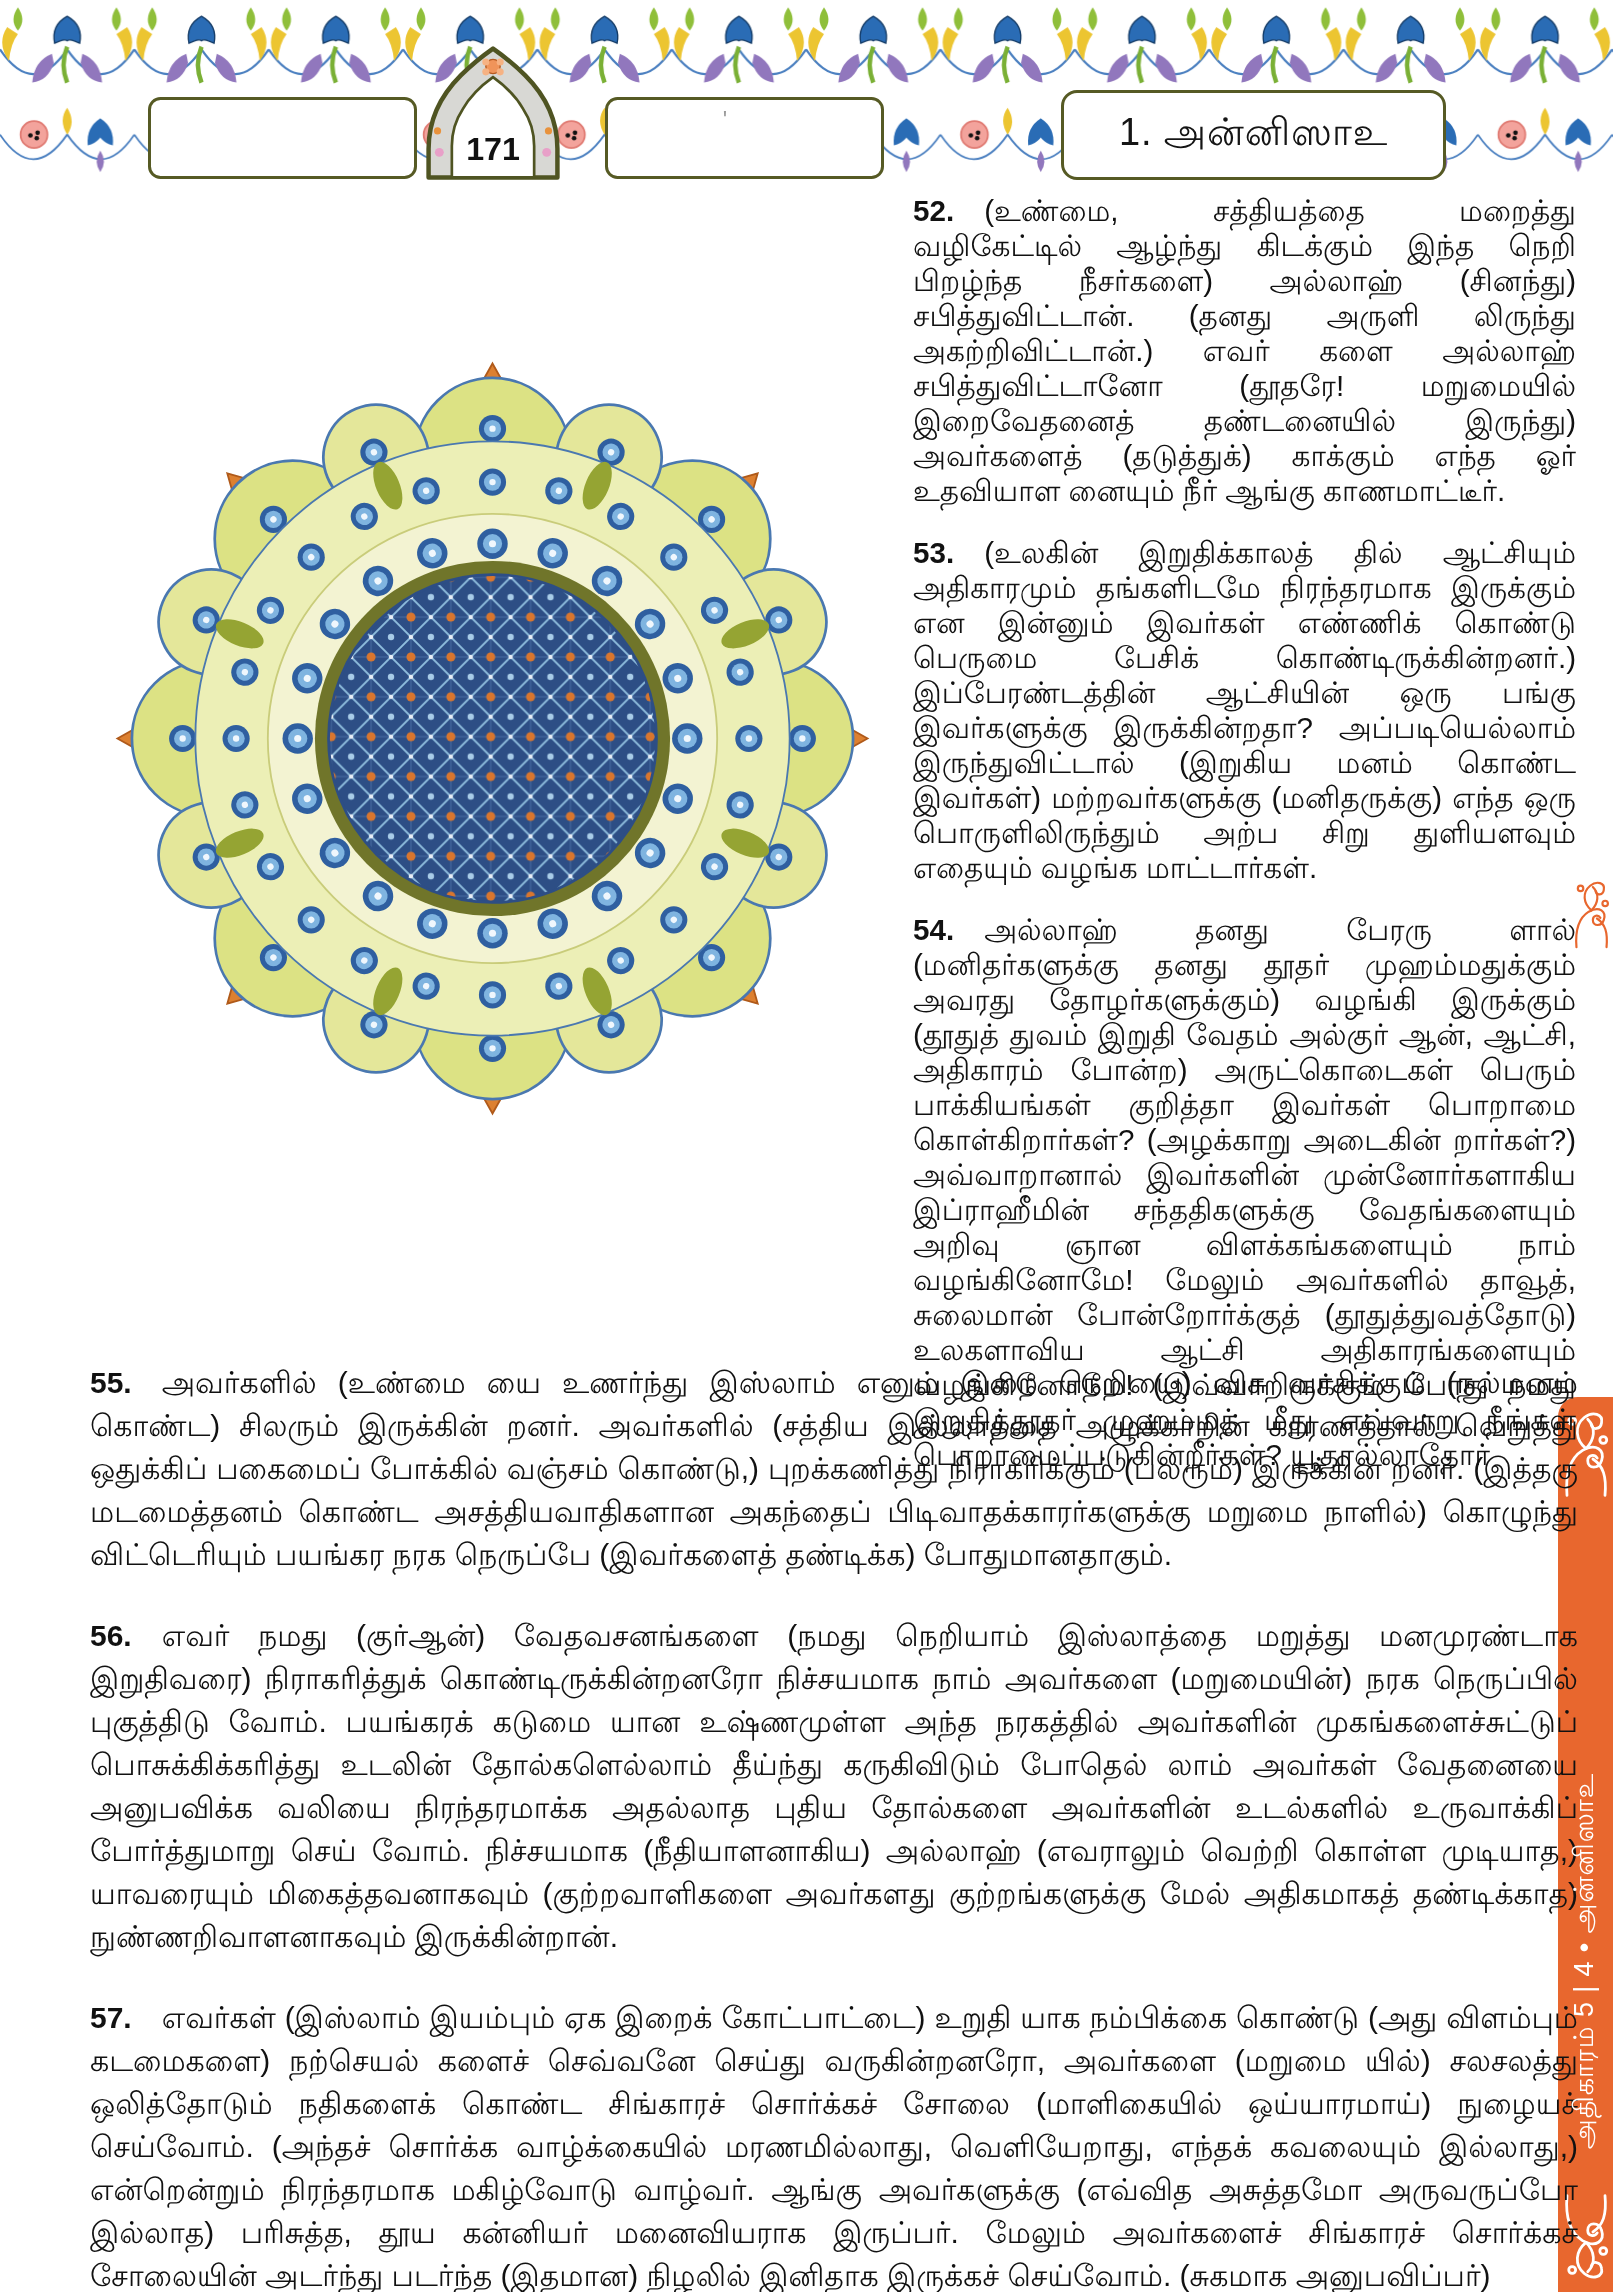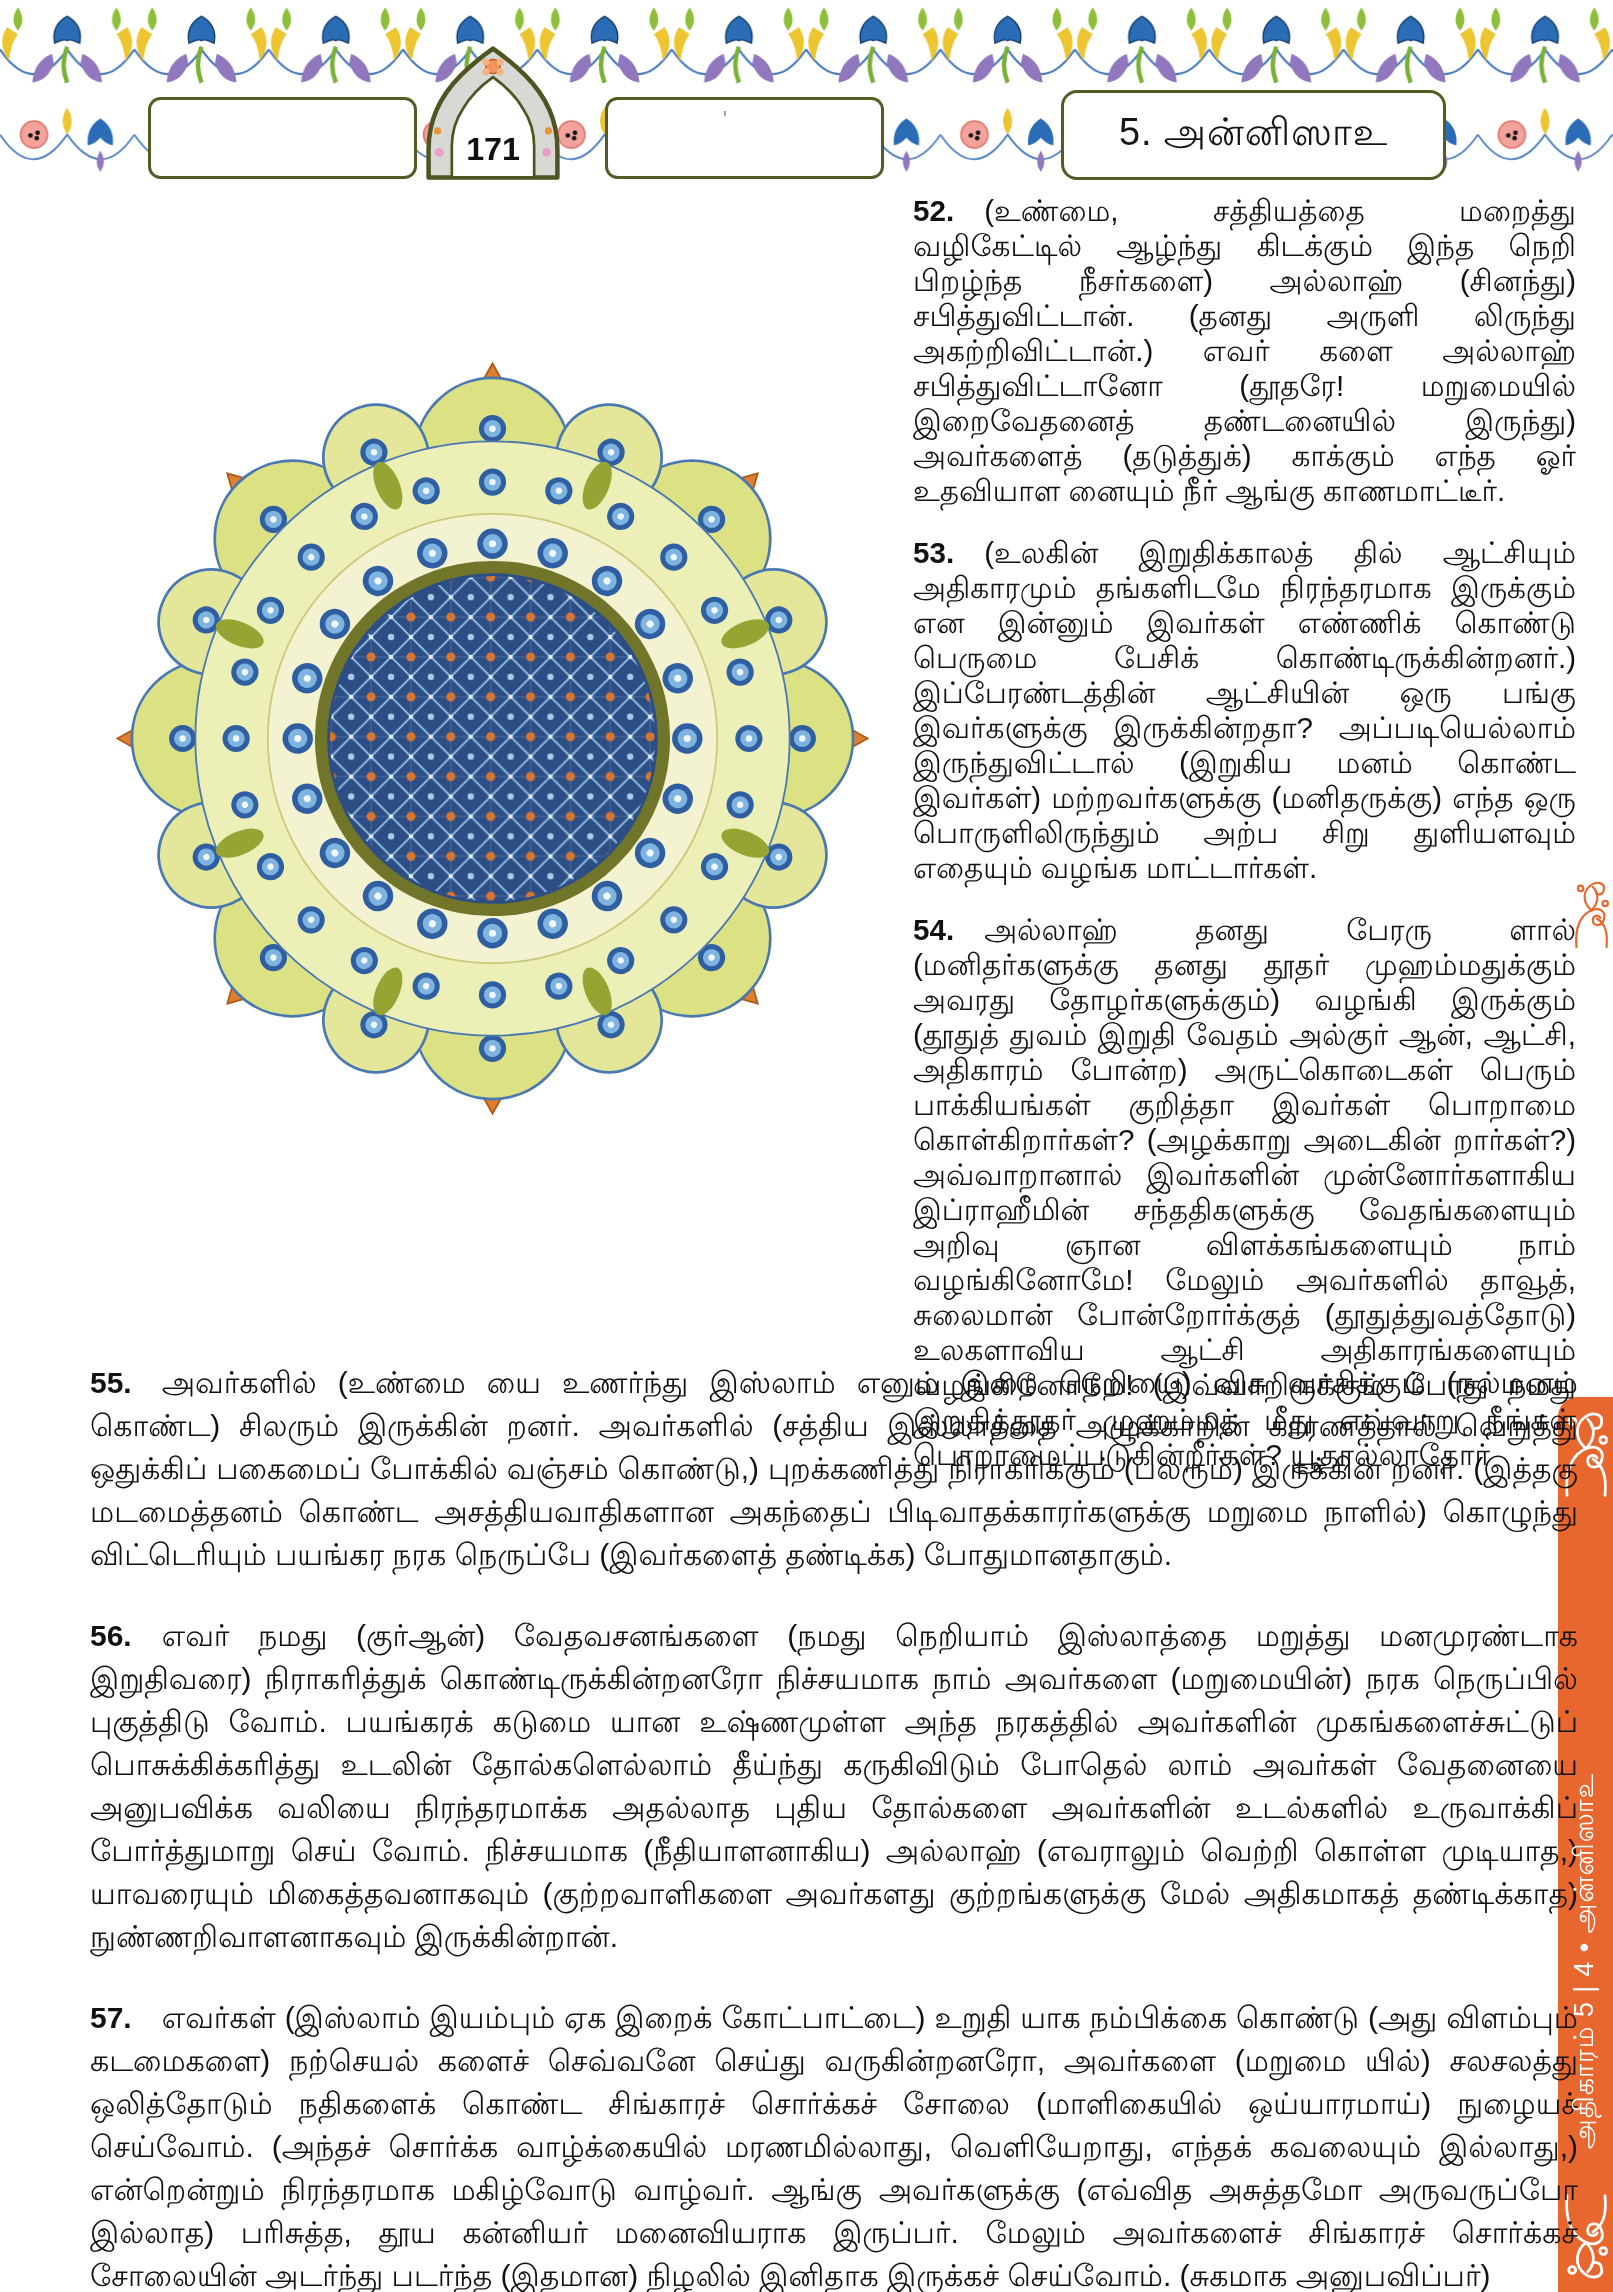--- a/index.html
+++ b/index.html
@@ -87,21 +87,21 @@
     </defs>
     <rect width="1802" height="205" fill="url(#floral)"></rect>
   </svg>
 </div>
 
 <div class="hbox left"></div>
 <div class="hbox mid">
   <span>'</span>
 </div>
 <div class="hbox title">
-  <span>5. அன்னிஸாஉ</span>
+  <span>1. அன்னிஸாஉ</span>
 </div>
 
 <svg class="dome" viewBox="0 0 196 152">
   <path d="M98 4 C98 4 118 18 134 34 C158 58 170 86 170 116 L170 148 L26 148 L26 116 C26 86 38 58 62 34 C78 18 98 4 98 4 Z" fill="#d8d8d4" stroke="#4f5422" stroke-width="5" stroke-linejoin="round"></path>
   <g>
     <circle cx="98" cy="24" r="8" fill="#f0945a" stroke="#b55a20" stroke-width="1.5"></circle>
     <circle cx="90" cy="19" r="4" fill="#f6b283"></circle>
       <circle cx="106" cy="19" r="4" fill="#f6b283"></circle>
     <circle cx="90" cy="30" r="4" fill="#f6b283"></circle>
       <circle cx="106" cy="30" r="4" fill="#f6b283"></circle>

